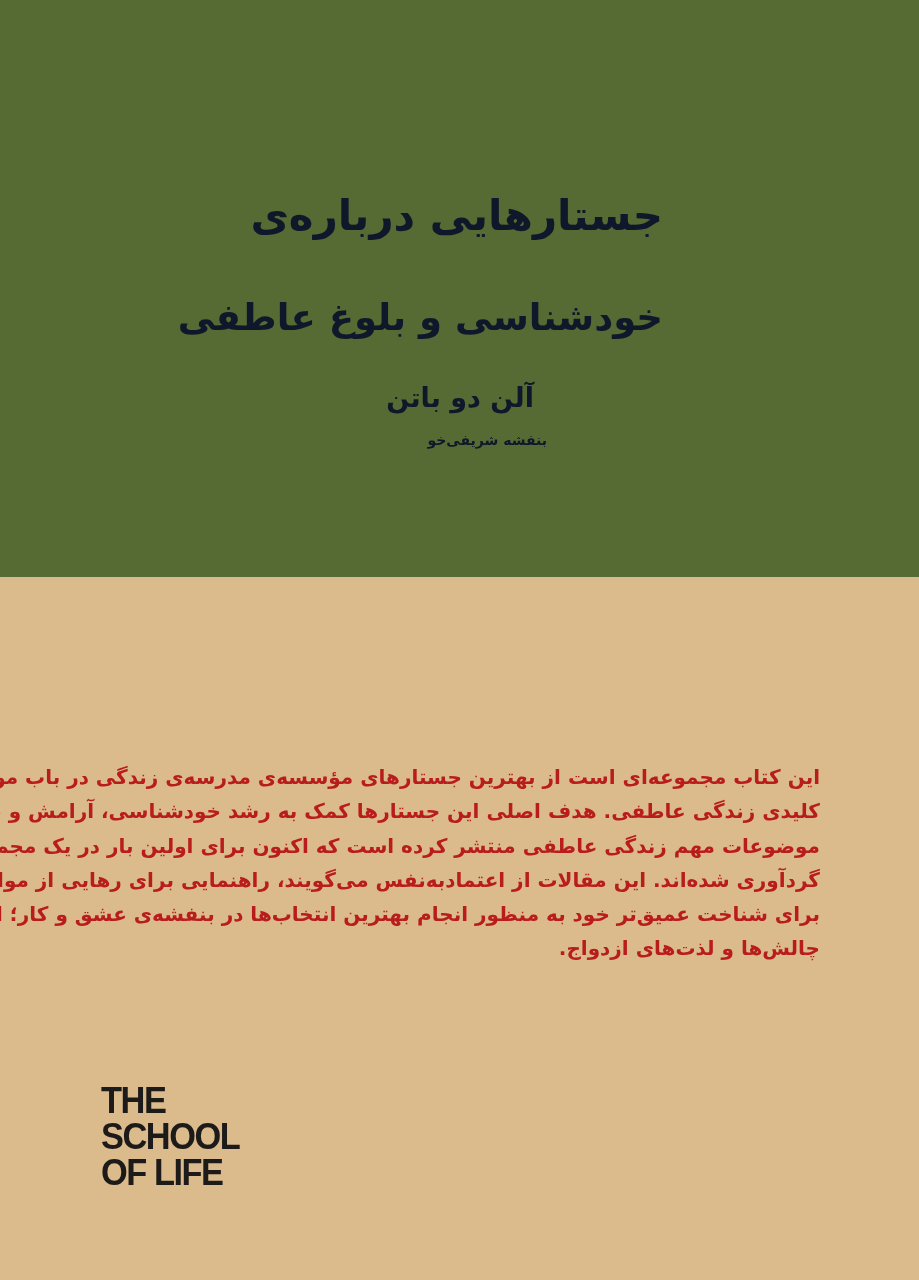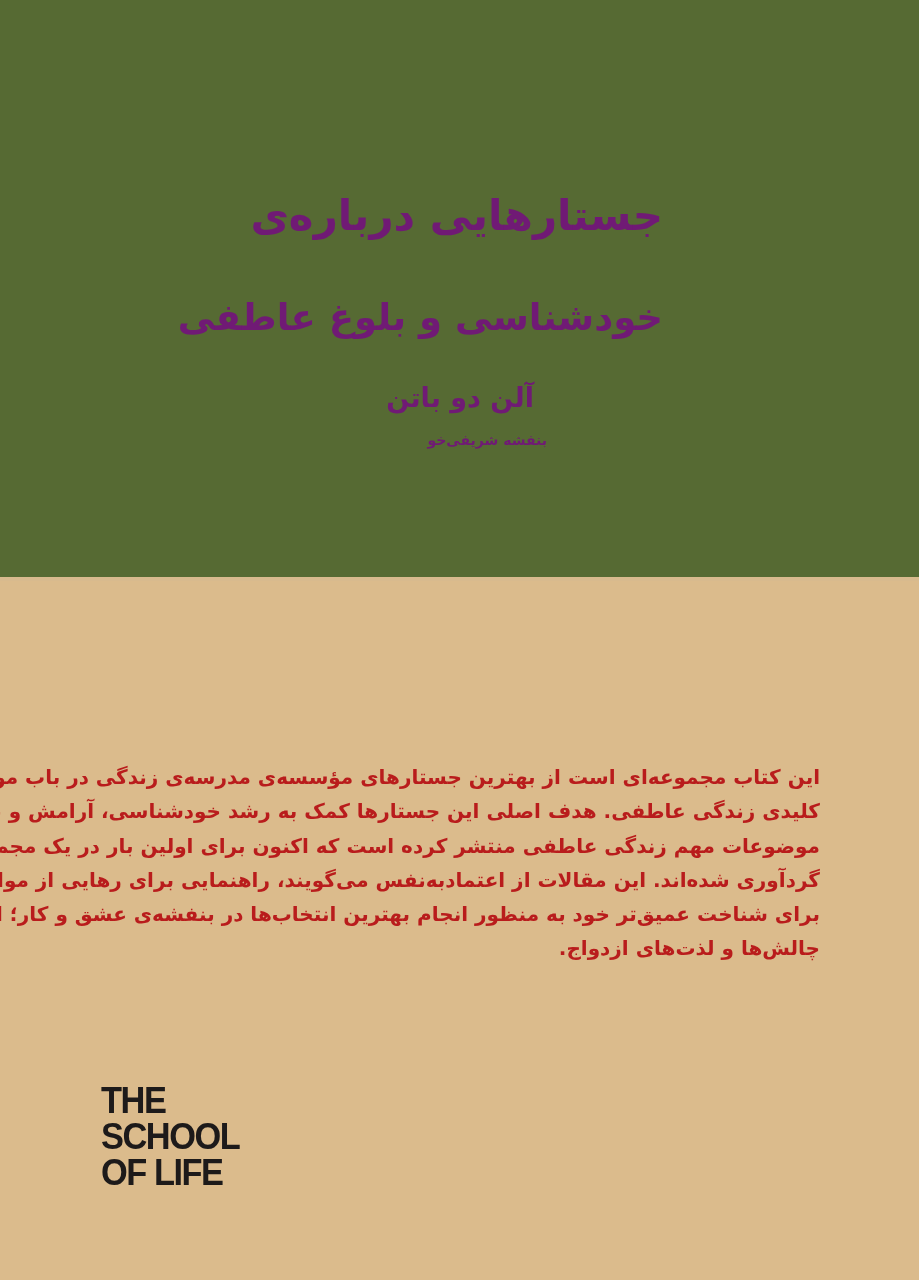--- a/index.html
+++ b/index.html
@@ -33,21 +33,21 @@
     left: 0; top: 577px;
     width: 919px;
     height: 4px;
     background: #d7b98e;
     opacity: 0.7;
   }
   .title {
     position: absolute;
     direction: rtl;
     text-align: center;
-    color: #701a75;
+    color: #0f172a;
     font-family: "DejaVu Sans", sans-serif;
     font-weight: bold;
     white-space: nowrap;
   }
   .title-line-1 {
     right: 256px;
     top: 186px;
     font-size: 42px;
     line-height: 60px;
   }

